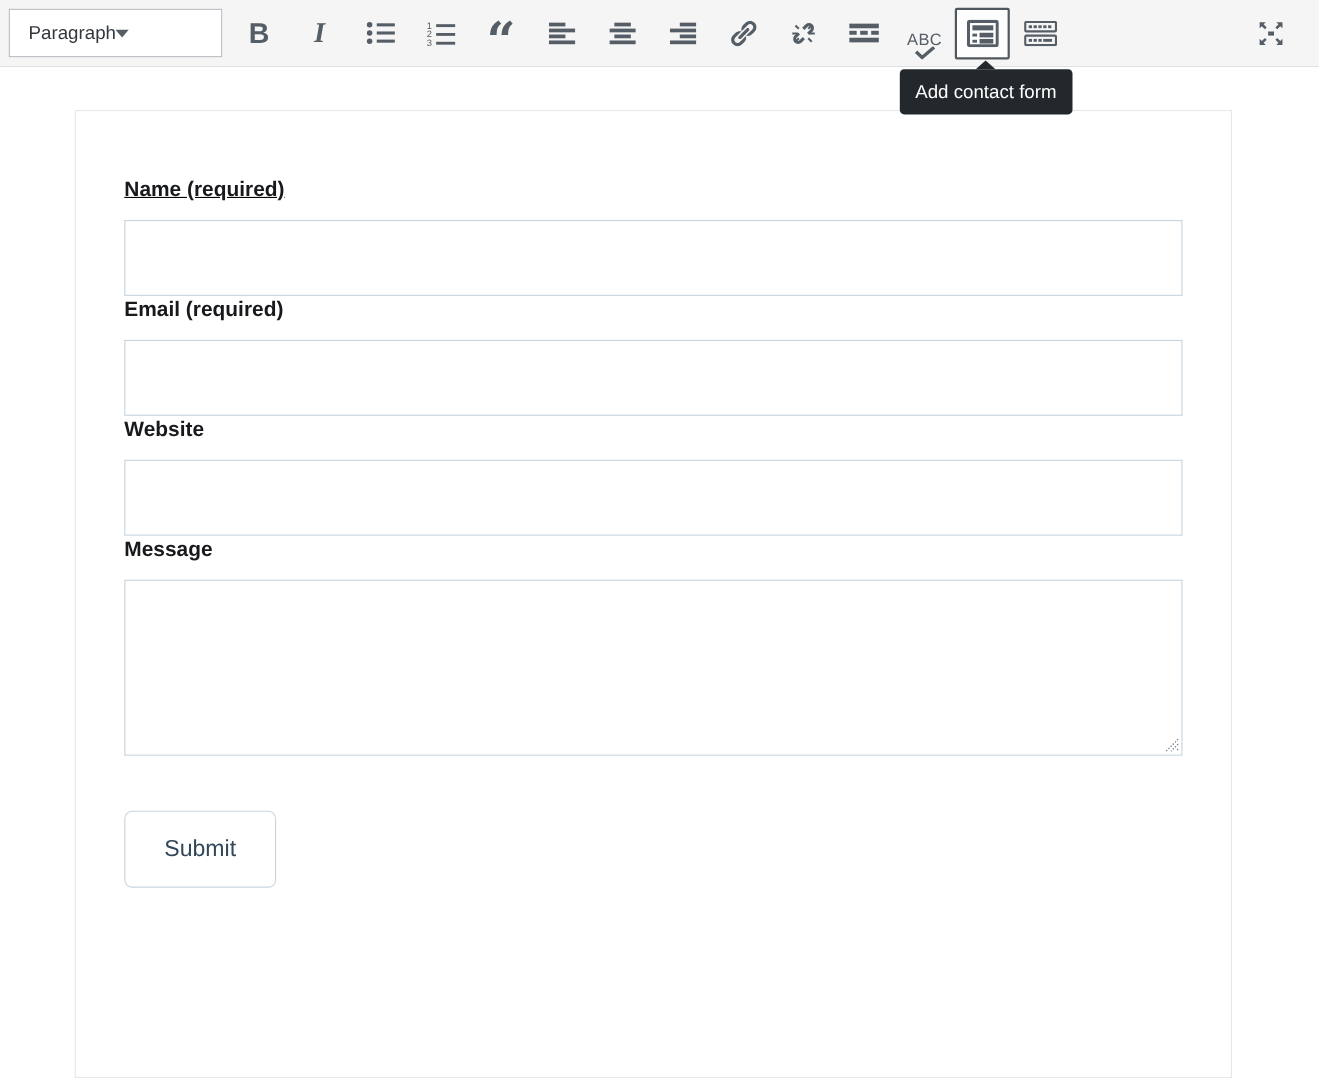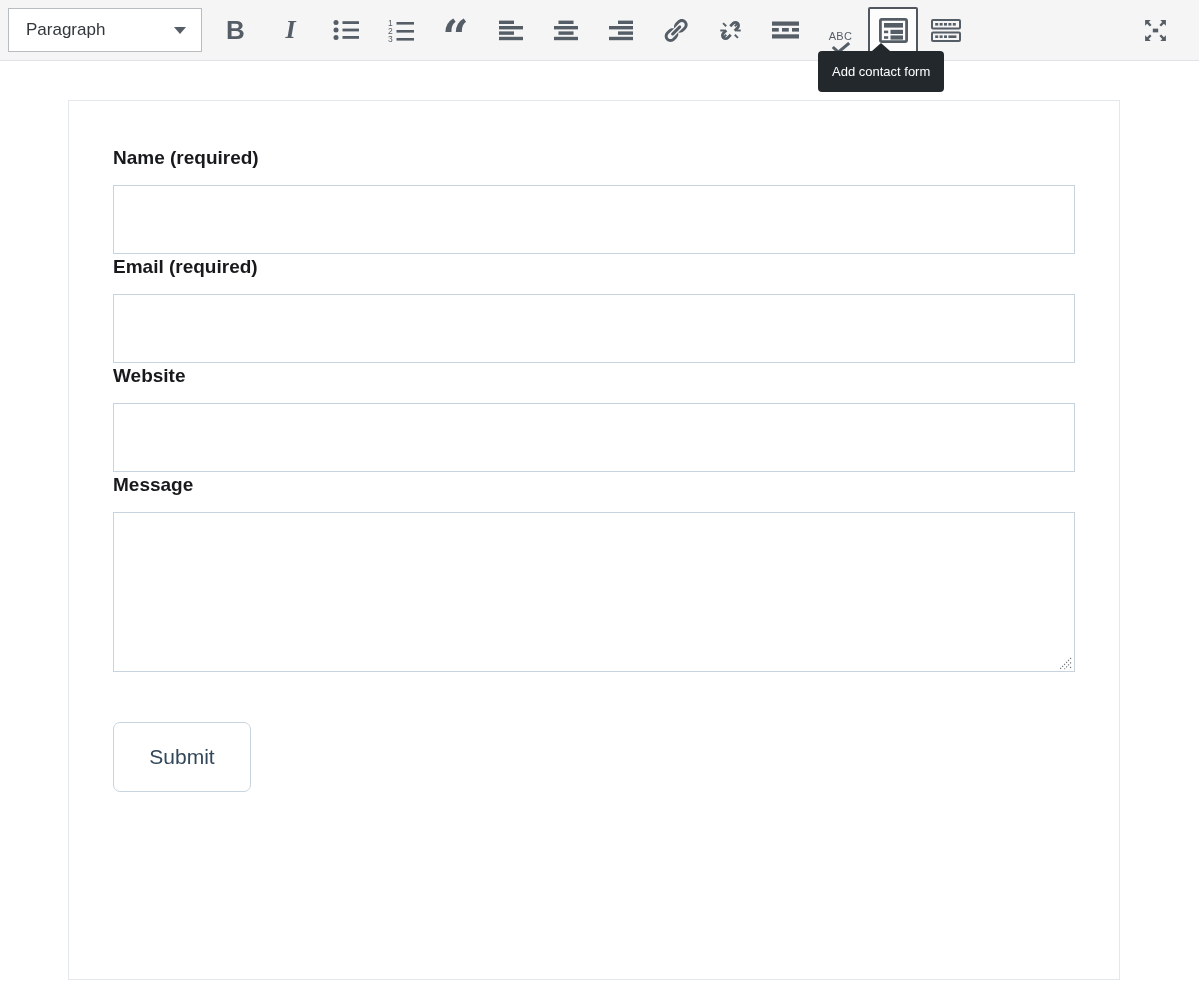--- a/index.html
+++ b/index.html
@@ -13,21 +13,21 @@
   .toolbar {
     display:flex; align-items:center;
     width:100%; height:61px;
     background:#f5f5f5;
     border-bottom:1px solid #e0e3e6;
     padding:0 12px 0 8px;
   }
   .format-select {
     width:194px; height:44px; background:#fff;
     border:1px solid #b8bdc2;
-    display:flex; align-items:center; justify-content:space-between;
+    display:flex; align-items:center; 
     padding:0 15px 0 17px; margin-right:6px; cursor:pointer; flex:0 0 auto;
   }
   .format-select .fs-label { font-size:17px; color:#32373c; }
   .caret {
     width:0; height:0;
     border-left:6px solid transparent; border-right:6px solid transparent;
     border-top:7px solid #555d66;
   }
   .tb-btn {
     width:55px; height:46px; flex:0 0 auto;
@@ -40,28 +40,28 @@
     width:50px; height:47px;
     border:2px solid #50575e; border-radius:2px; background:#fdfdfd;
   }
   .glyph-bold { font-size:26px; font-weight:bold; color:#555d66; }
   .glyph-italic { font-size:26px; font-weight:bold; font-style:italic; color:#555d66; font-family:"Liberation Serif", serif; }
   .glyph-quote {
     display:block; font-family:"DejaVu Serif", serif; font-weight:bold; color:#555d66;
     font-size:46px; line-height:46px; height:46px; margin-top:14px;
   }
   .spellcheck-stack { display:flex; flex-direction:column; align-items:center; }
-  .spellcheck-stack .abc { font-size:11px; color:#555d66; letter-spacing:.3px; line-height:11px;margin-top:24px; }
+  .spellcheck-stack .abc { font-size:15px; color:#555d66; letter-spacing:.3px; line-height:11px;margin-top:24px; }
   .fullscreen-btn { margin-left:auto; margin-right:4px; }
 
   
   .tooltip {
-    position:absolute; top:51px; left:818px; z-index:5;
+    position:absolute; top:63px; left:818px; z-index:5;
     height:41px; line-height:41px; padding:0 14px;
-    background:#23282d; color:#fff; font-size:13px;
+    background:#23282d; color:#fff; font-size:17px;
     border-radius:4px; white-space:nowrap;
   }
   .tooltip-arrow {
     position:absolute; top:-8px; left:50%; margin-left:-9px;
     width:0; height:0;
     border-left:9px solid transparent; border-right:9px solid transparent;
     border-bottom:8px solid #23282d;
   }
 
   
@@ -69,21 +69,21 @@
   .form-box {
     margin:39px 0 0 68px; width:1052px; height:880px;
     border:1px solid #e3e8ec; background:#fff;
     padding:44px 44px 0 44px; overflow:hidden;
   }
   .field label {
     display:block; font-size:19px; font-weight:bold; color:#17191c;
     line-height:26px; margin:0 0 14px 0;
   }
   .field { }
-  .field:first-child { margin-top:0; }
+  .field:first-child { margin-top:15px;text-decoration:underline; }
   .text-input {
     display:block; width:100%; height:69px;
     border:1.5px solid #c7d4df; background:#fff; outline:none;
     font:inherit; font-size:18px; color:#222; padding:0 12px;
   }
   .ta-wrap { position:relative; }
   .text-area {
     display:block; width:100%; height:160px; resize:none;
     border:1.5px solid #c7d4df; background:#fff; outline:none;
     font:inherit; font-size:18px; color:#222; padding:10px 12px;

